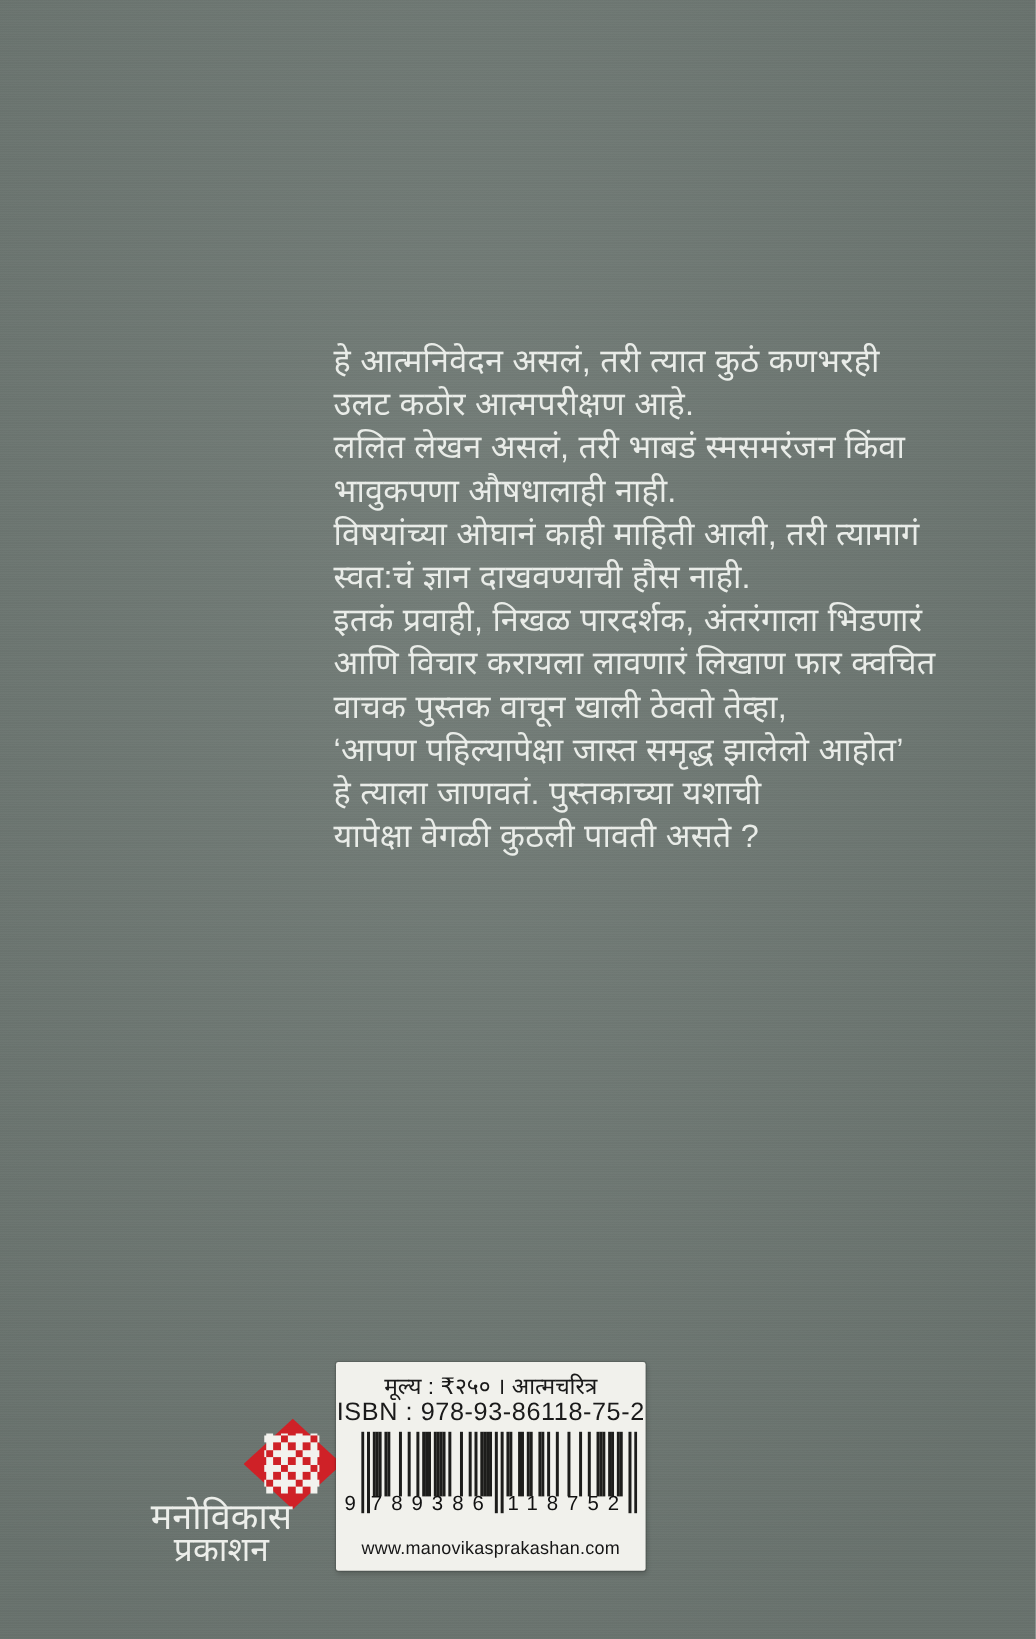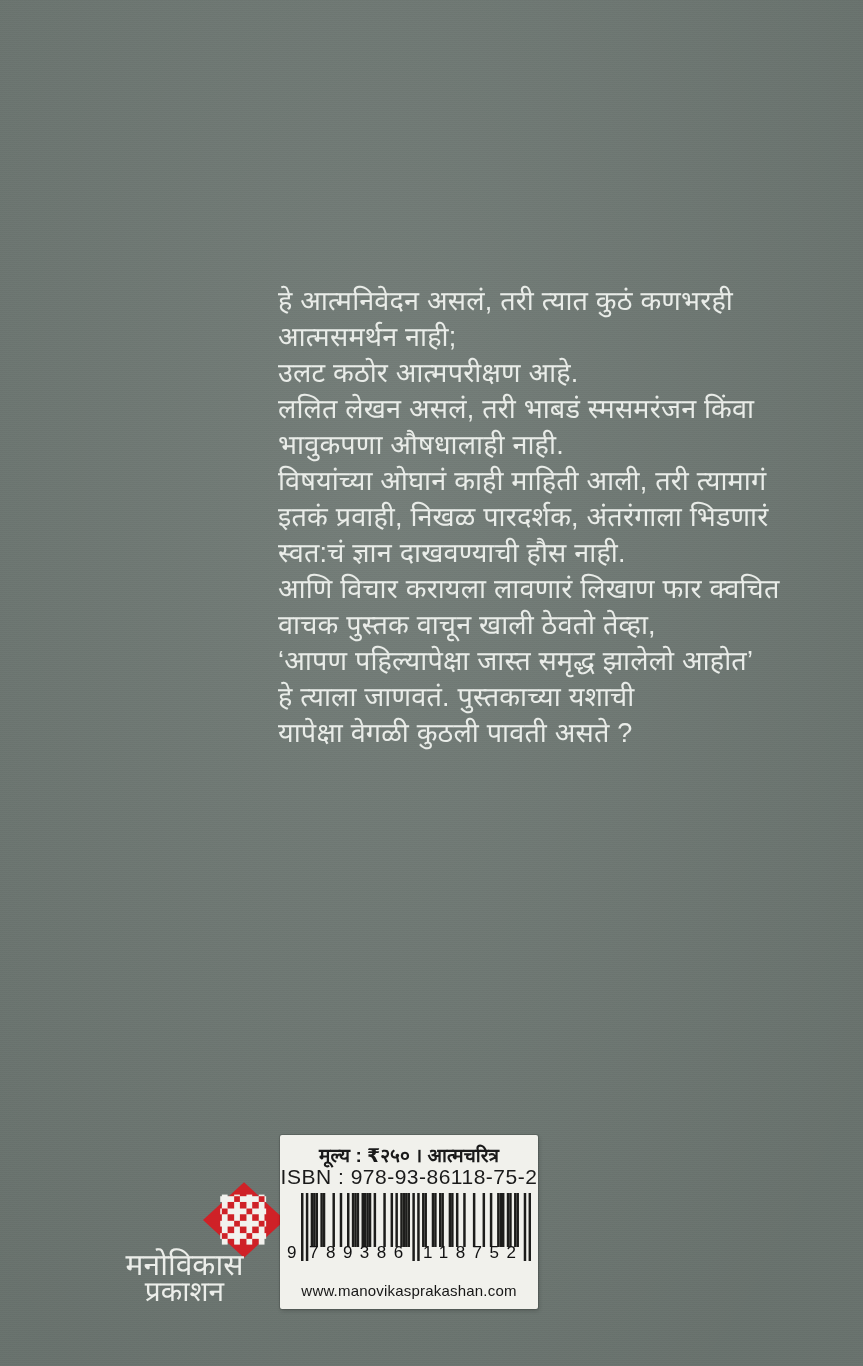--- a/index.html
+++ b/index.html
@@ -35,21 +35,21 @@
   .publisher-name .nm1 { font-size:30px; }
   .publisher-name .nm2 { font-size:28px; }
   .sales-panel {
     position:absolute; left:280px; top:1135px; width:258px; height:174px;
     background:#f1f1ec; border-radius:2px;
     box-shadow:0 0 0 1px rgba(0,0,0,0.12), 1px 2px 4px rgba(0,0,0,0.18);
     color:#1a1a1a;
   }
   .price-line {
     position:absolute; top:7px; left:0; width:100%;
-    text-align:center; font-size:19px; font-weight:bold; white-space:nowrap;
+    text-align:center; font-size:19px; font-weight:normal; white-space:nowrap;
   }
   .isbn-line {
     position:absolute; top:30px; left:0; width:100%;
     text-align:center; font-size:21px; letter-spacing:0.5px; white-space:nowrap;
   }
   .barcode-wrap { position:absolute; top:58px; left:7px; width:244px; height:88px; }
   .barcode-wrap svg { position:absolute; left:14px; top:0; width:230px; height:70px; fill:#1d1d1b; }
   .bc-digit, .bc-group {
     position:absolute; top:50px; font-size:17px; color:#111;
     font-family:"Liberation Sans","DejaVu Sans",sans-serif;
@@ -62,27 +62,26 @@
     text-align:center; font-size:15px; color:#161616; letter-spacing:0.2px;
   }
 </style>
 </head>
 <body>
 
 <div class="cover">
 
   <div class="quote-block">
       <div>हे आत्मनिवेदन असलं, तरी त्यात कुठं कणभरही</div>
-      <div>आत्मसमर्थन नाही;</div>
       <div>उलट कठोर आत्मपरीक्षण आहे.</div>
       <div>ललित लेखन असलं, तरी भाबडं स्मसमरंजन किंवा</div>
       <div>भावुकपणा औषधालाही नाही.</div>
       <div>विषयांच्या ओघानं काही माहिती आली, तरी त्यामागं</div>
+      <div>स्वत:चं ज्ञान दाखवण्याची हौस नाही.</div>
       <div>इतकं प्रवाही, निखळ पारदर्शक, अंतरंगाला भिडणारं</div>
-      <div>स्वत:चं ज्ञान दाखवण्याची हौस नाही.</div>
       <div>आणि विचार करायला लावणारं लिखाण फार क्वचित</div>
       <div>वाचक पुस्तक वाचून खाली ठेवतो तेव्हा,</div>
       <div>‘आपण पहिल्यापेक्षा जास्त समृद्ध झालेलो आहोत’</div>
       <div>हे त्याला जाणवतं. पुस्तकाच्या यशाची</div>
       <div>यापेक्षा वेगळी कुठली पावती असते ?</div>
     </div>
 
 
   <svg class="logo-diamond" viewBox="0 0 100 92" xmlns="http://www.w3.org/2000/svg">
     <polygon points="50,0 100,46 50,92 0,46" fill="#cf2127"></polygon>

